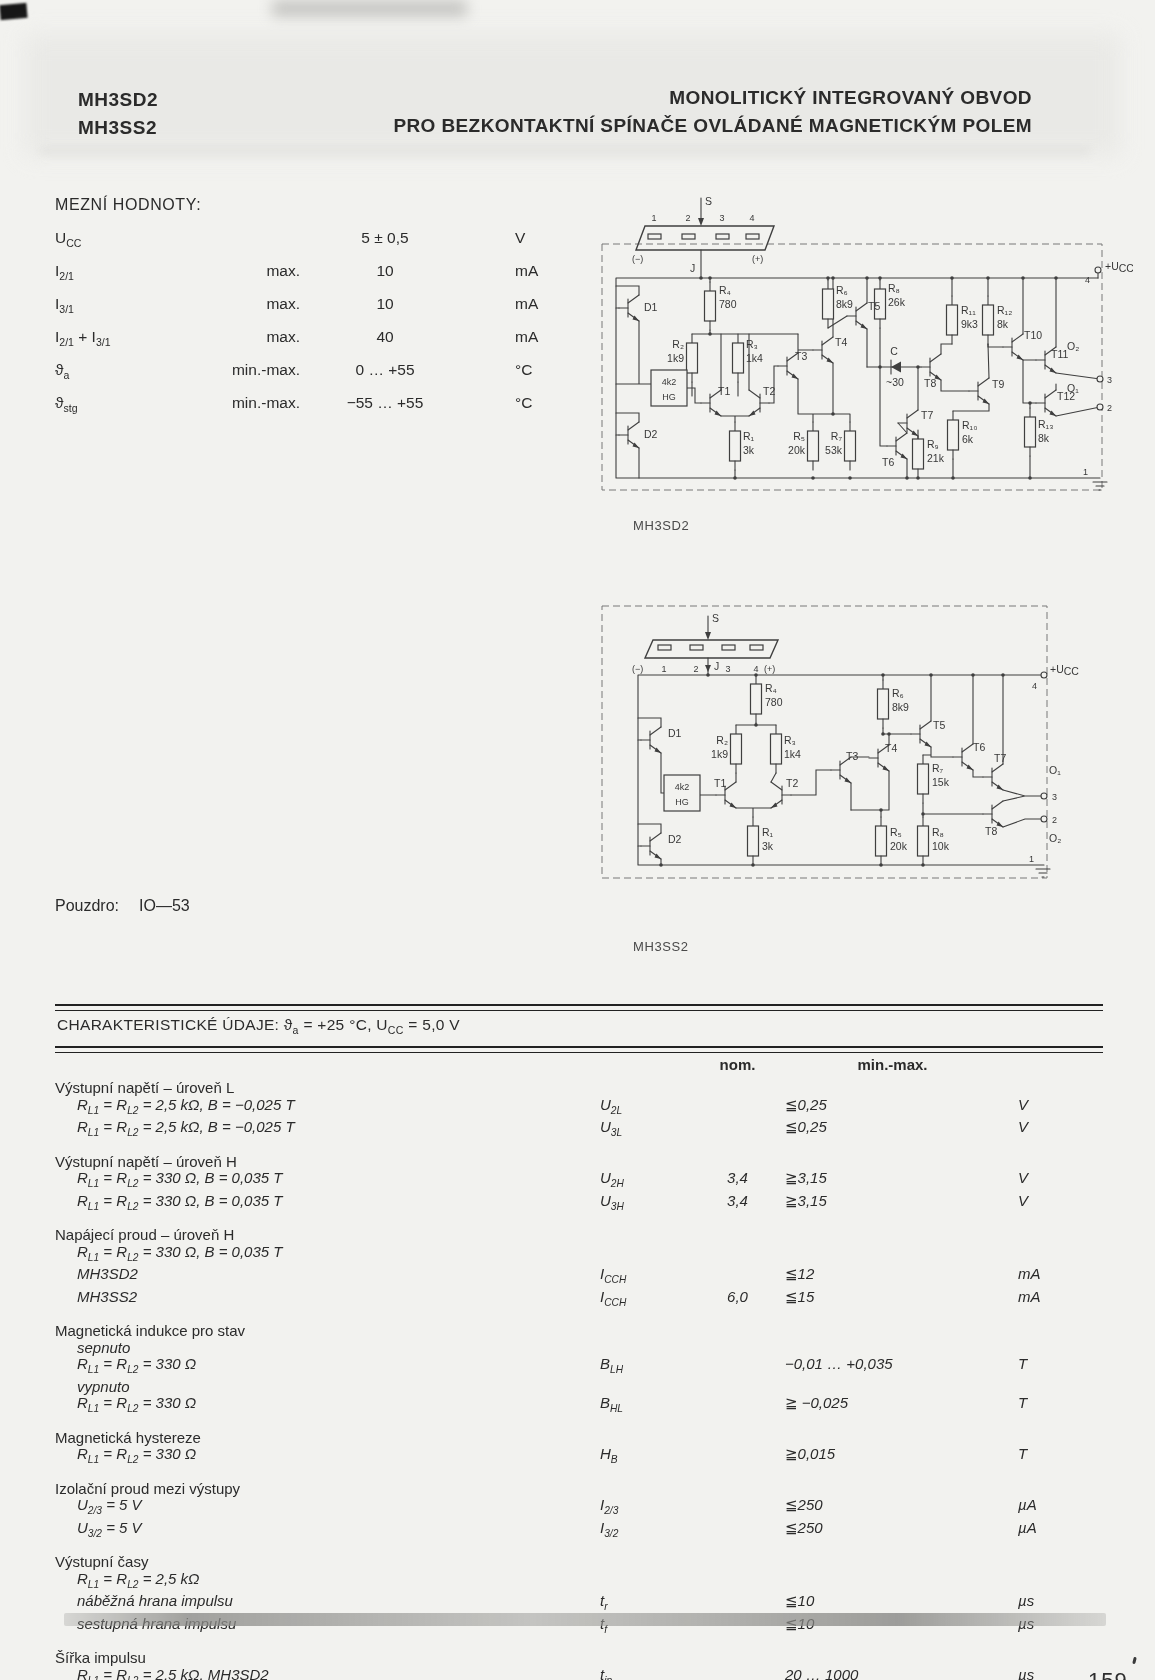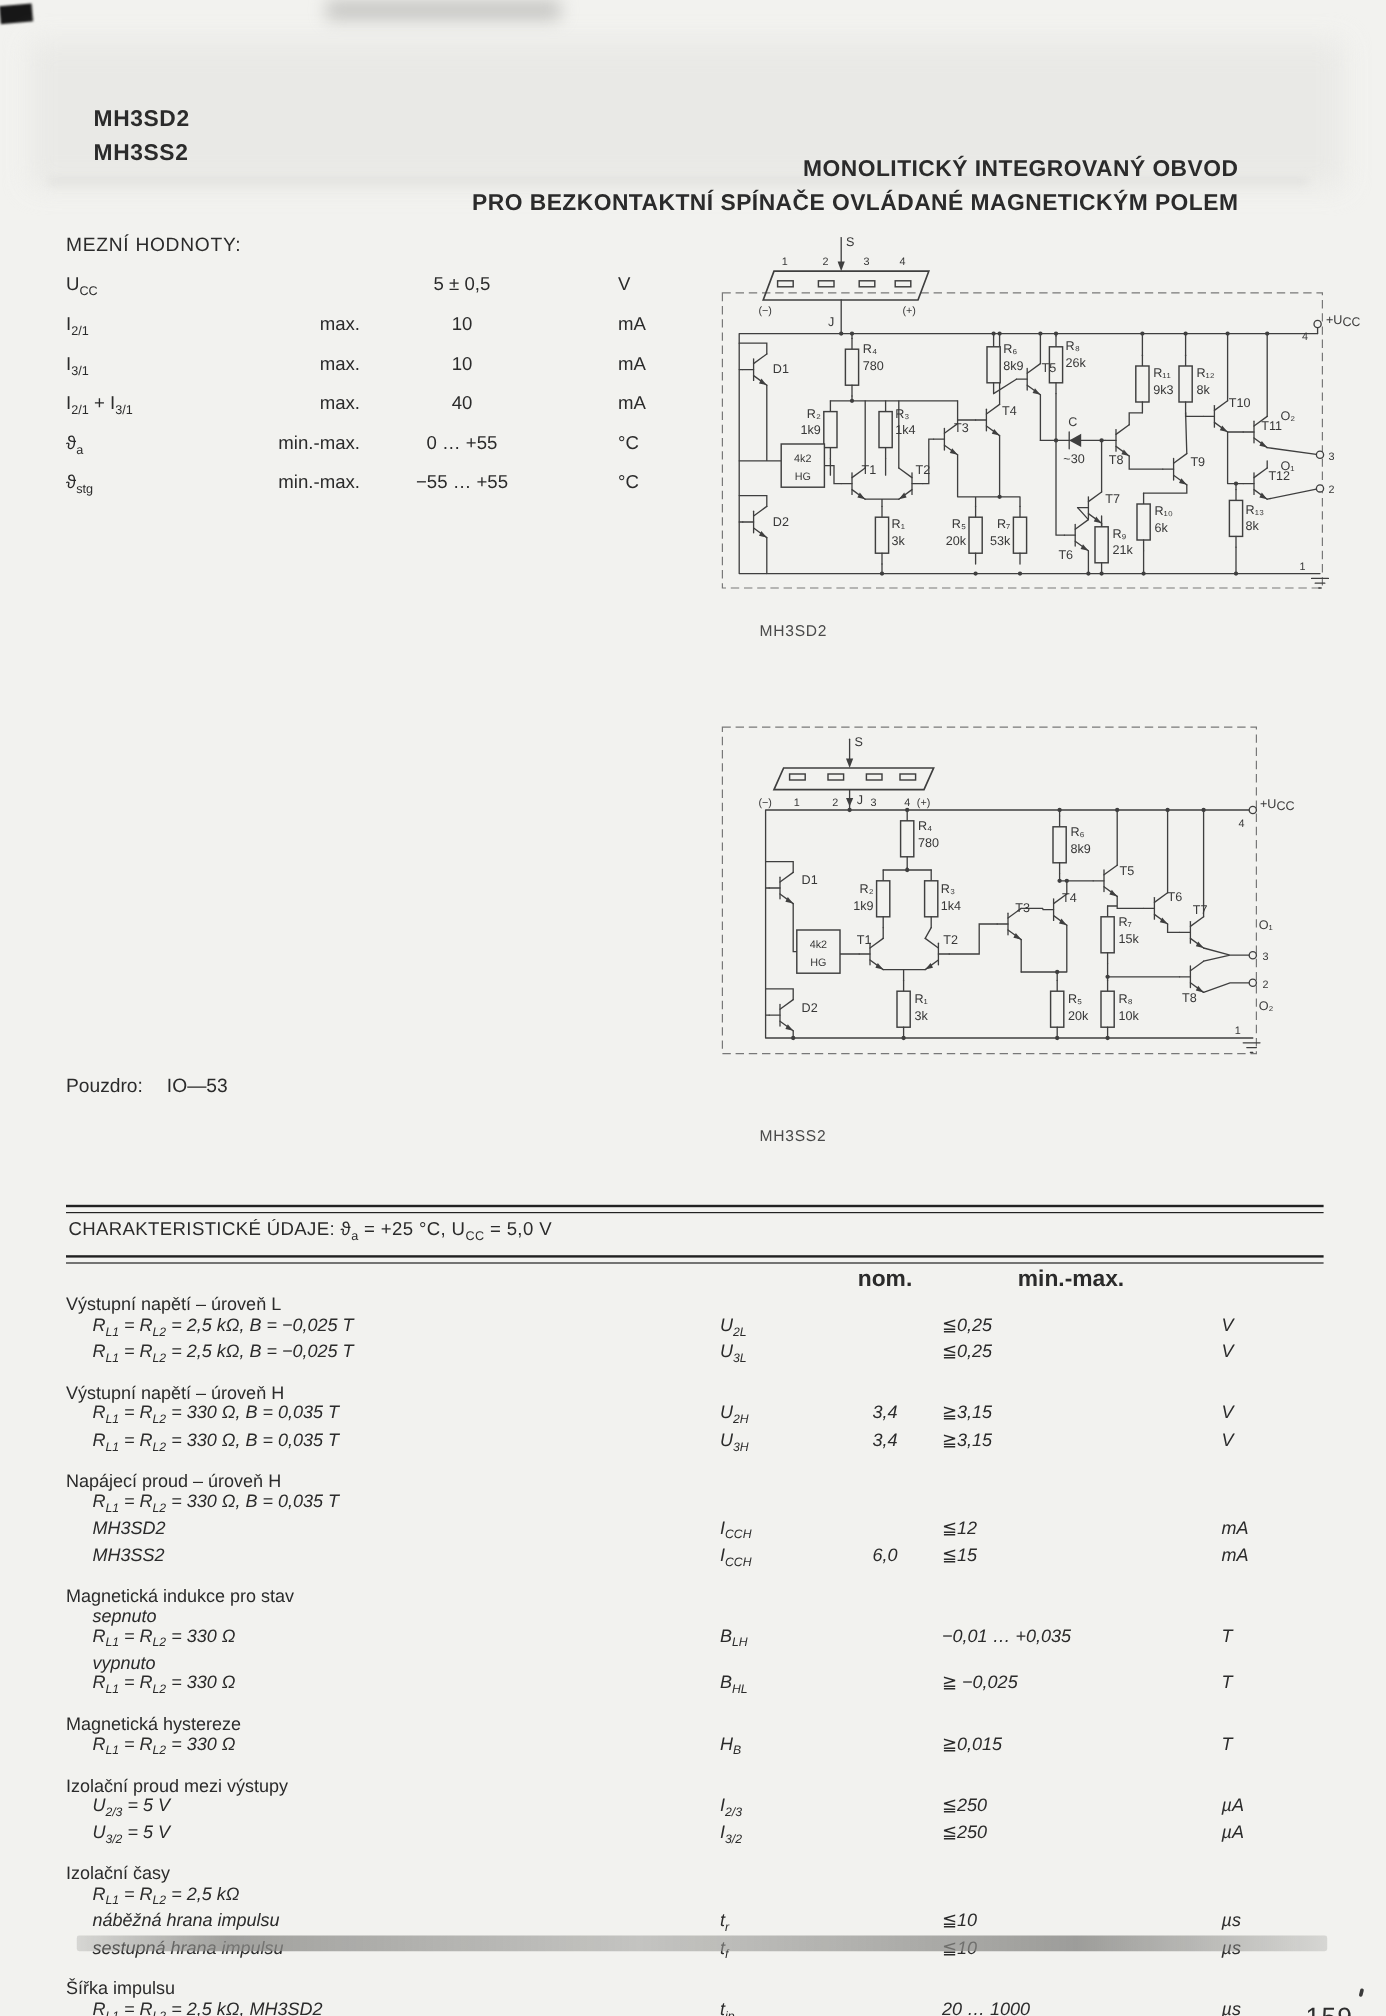--- a/index.html
+++ b/index.html
@@ -14,36 +14,36 @@
   
   .smudge-tl{left:0;top:4px;width:27px;height:15px;background:#171717;filter:blur(1px);transform:rotate(-5deg);}
   .smudge-top{left:272px;top:0;width:195px;height:17px;background:#a3a3a0;filter:blur(7px);opacity:.55;}
   .band-top{left:25px;top:34px;width:1095px;height:122px;background:#e8e8e5;filter:blur(11px);opacity:.85;}
   .streak{left:40px;top:148px;width:1050px;height:6px;background:#dcdcd9;filter:blur(4px);opacity:.7;}
   .bar-bottom{left:64px;top:1613px;width:1042px;height:13px;border-radius:2px;filter:blur(.6px);
     background:linear-gradient(90deg,rgba(150,150,147,.30),rgba(138,138,135,.78) 12%,rgba(158,158,155,.55) 45%,rgba(133,133,130,.78) 80%,rgba(150,150,147,.30));}
   .pg-mark{left:1133px;top:1657px;width:3px;height:7px;background:#3a3a3a;border-radius:2px;transform:rotate(14deg);}
   
   .hdr-left{left:78px;top:86px;font-size:19px;font-weight:bold;line-height:28px;letter-spacing:.5px;}
-  .hdr-right{left:330px;top:84px;width:702px;text-align:right;font-size:19px;font-weight:bold;line-height:28px;letter-spacing:.4px;white-space:nowrap;margin-top:44px;}
+  .hdr-right{left:330px;top:84px;width:702px;text-align:right;font-size:19px;font-weight:bold;line-height:28px;letter-spacing:.4px;white-space:nowrap;}
   
   .lim-head{left:55px;top:196px;font-size:16px;letter-spacing:.6px;}
   .lim-table{left:55px;top:224px;width:570px;}
   .lrow{display:grid;grid-template-columns:140px 105px 170px 95px;line-height:28px;font-size:15.5px;}
   .lrow .lc{text-align:right;}
   .lrow .lv{text-align:center;}
   .lrow .lu{padding-left:45px;}
   
   .cap{font-size:13px;color:#4a4a4a;letter-spacing:.6px;}
   .pouzdro{left:55px;top:897px;font-size:16px;text-align:right;}
   .pouzdro .pv{margin-left:20px;}
   
   .rule{left:55px;width:1048px;height:4px;border-top:2.5px solid #222;border-bottom:1px solid #222;}
   .char-head{left:57px;top:1016px;font-size:15.5px;letter-spacing:.3px;}
-  .col-heads{left:55px;top:1056px;width:1048px;display:grid;grid-template-columns:545px 90px 95px 215px 103px;font-size:19px;font-weight:bold;}
+  .col-heads{left:55px;top:1056px;width:1048px;display:grid;grid-template-columns:545px 90px 95px 215px 103px;font-size:15px;font-weight:bold;}
   .col-heads .nom{text-align:center;}
   .col-heads .mm{text-align:center;}
   .char-body{left:55px;top:1080px;width:1048px;}
   .csec{margin-bottom:12px;}
   .ctitle{font-size:15px;line-height:16.5px;}
   .crow{display:grid;grid-template-columns:545px 90px 95px 215px 103px;font-size:15px;line-height:16.5px;font-style:italic;}
   .crow .cond{padding-left:22px;}
   .crow .nom{text-align:center;}
   .crow .mm{}
   .crow .unit{padding-left:18px;}
@@ -555,21 +555,21 @@
     <div class="crow">
       <div class="cond"><span>U</span><sub>3/2</sub><span> = 5 V</span></div>
       <div><span>I</span><sub>3/2</sub></div>
       <div class="nom"></div>
       <div class="mm">≦250</div>
       <div class="unit">µA</div>
     </div>
   </div>
 
   <div class="csec">
-    <div class="ctitle"><span>Izolační časy</span></div>
+    <div class="ctitle"><span>Výstupní časy</span></div>
     <div class="crow">
       <div class="cond"><span>R</span><sub>L1</sub><span> = R</span><sub>L2</sub><span> = 2,5 kΩ</span></div>
       <div></div>
       <div class="nom"></div>
       <div class="mm"></div>
       <div class="unit"></div>
     </div>
     <div class="crow">
       <div class="cond"><span>náběžná hrana impulsu</span></div>
       <div><span>t</span><sub>r</sub></div>

